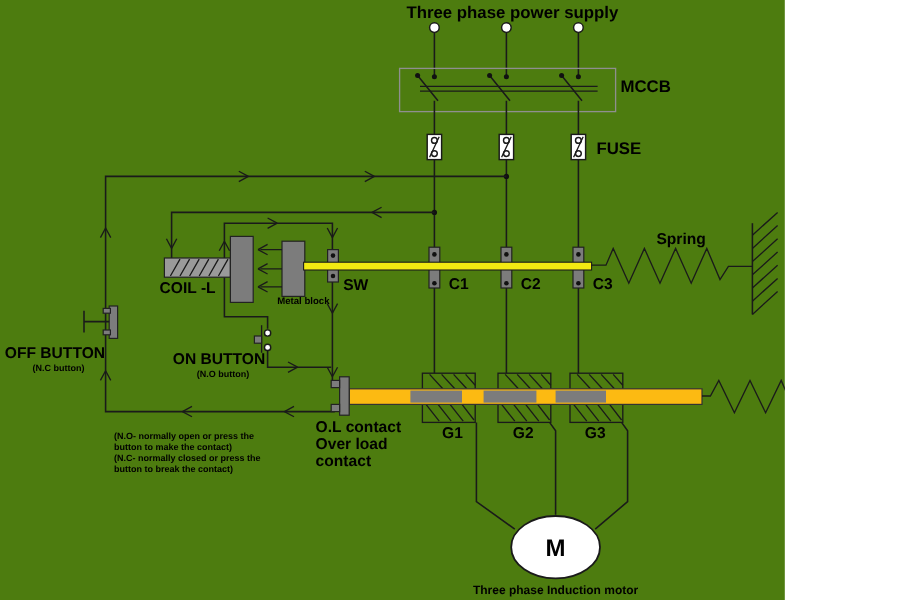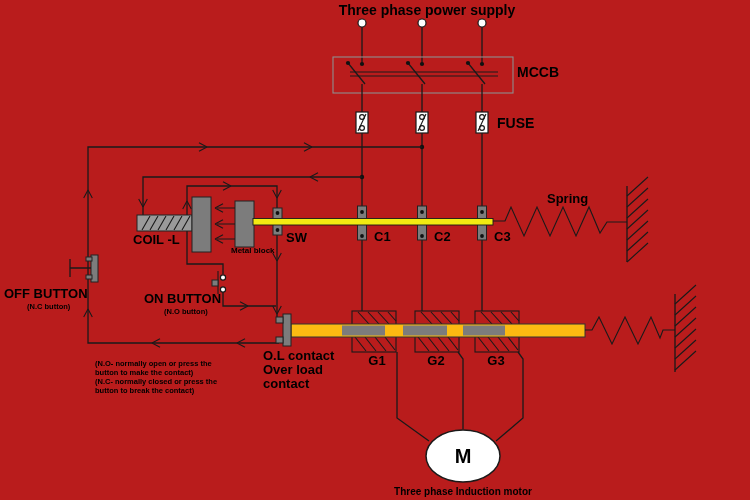--- a/index.html
+++ b/index.html
@@ -1,16 +1,16 @@
 <!DOCTYPE html>
 <html><head>
 <meta charset="utf-8">
 <style>
   html,body{margin:0;padding:0;background:#fff;}
-  .stage{width:750px;height:500px;position:relative;background:#b91c1c;overflow:hidden;}
+  .stage{width:654px;height:500px;position:relative;background:#4d7c0f;overflow:hidden;}
   svg{display:block;}
   text{font-family:"Liberation Sans","DejaVu Sans",sans-serif;font-weight:bold;fill:#000;}
   .t14{font-size:14px;} .t13{font-size:13px;} .t10{font-size:10px;}
   .t8{font-size:8px;}  .t75{font-size:7.5px;} .t20{font-size:20px;}
   .mid{text-anchor:middle;}
   .w{fill:none;stroke:#1a1a1a;stroke-width:1.3;}
   .w1{fill:none;stroke:#1a1a1a;stroke-width:1.1;}
   .blk{stroke:#222;stroke-width:1;}
   .open{fill:#fff;stroke:#1a1a1a;stroke-width:1.2;}
   .dot{fill:#111;stroke:none;}

